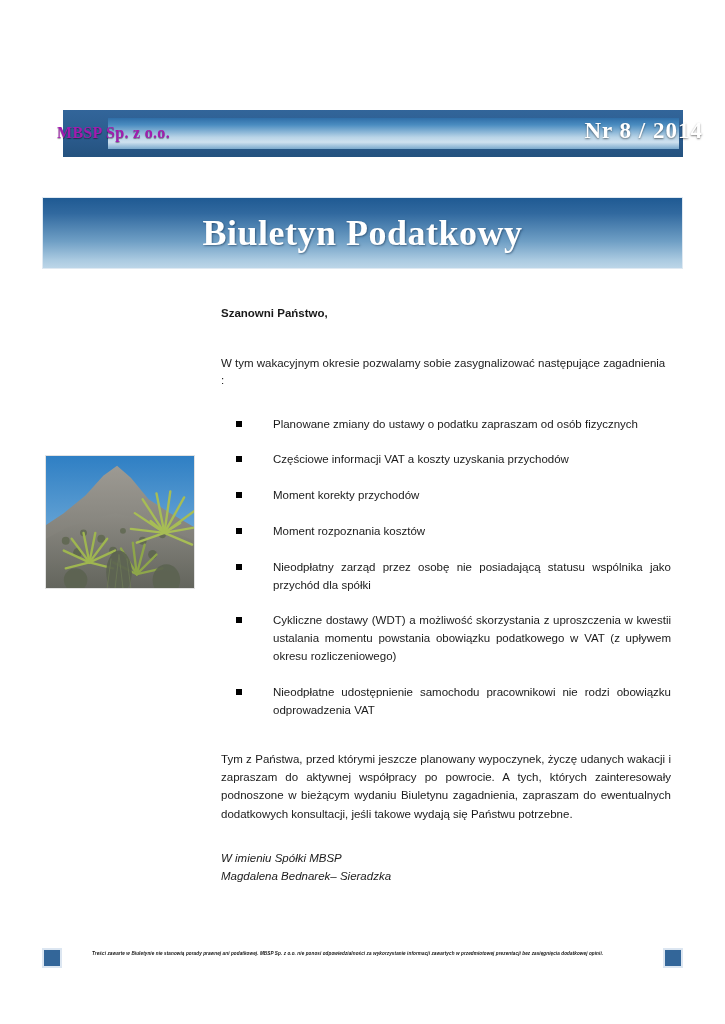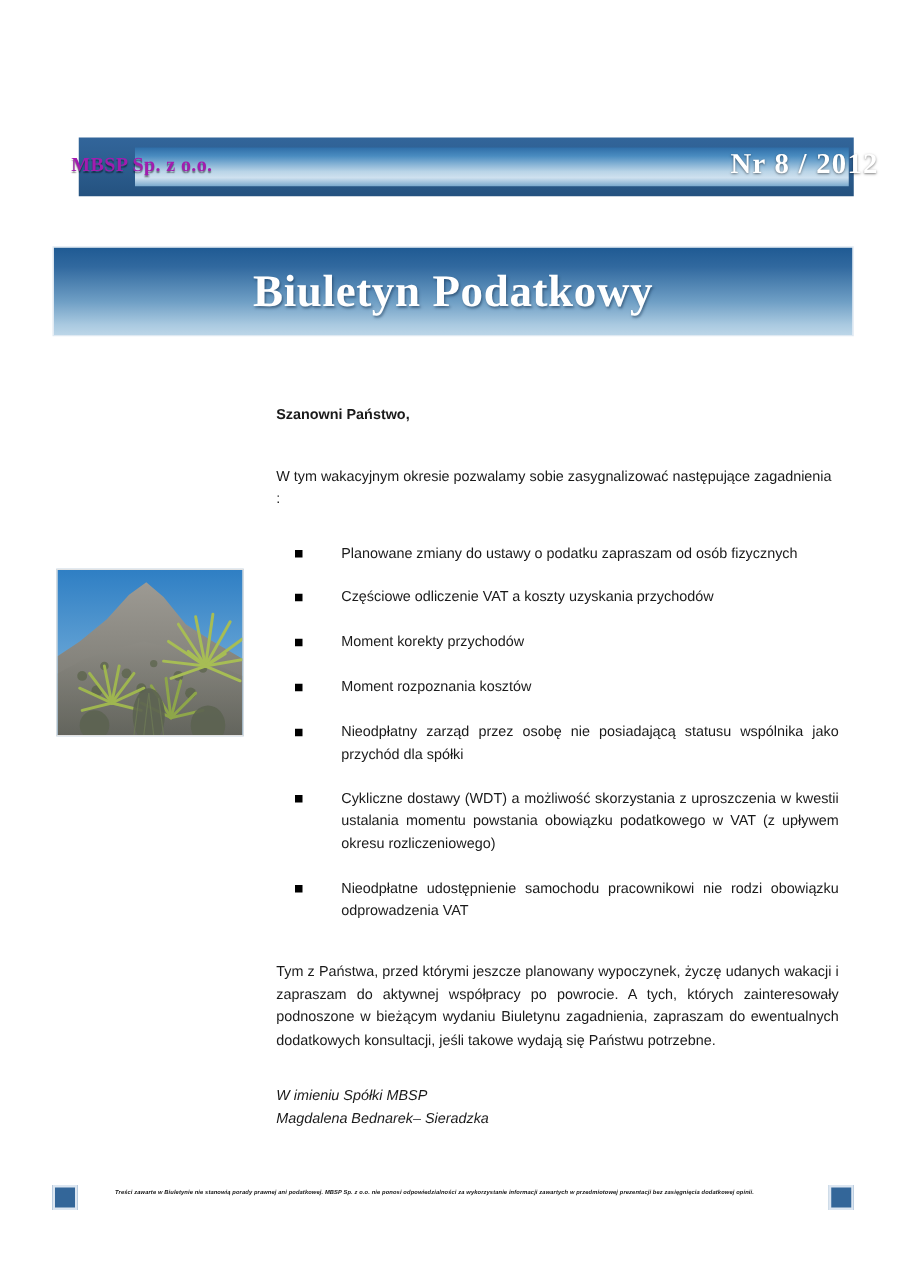--- a/index.html
+++ b/index.html
@@ -89,21 +89,20 @@
     white-space: nowrap;
   }
 
   
   .content {
     position: absolute;
     left: 221px;
     top: 305px;
     width: 450px;
     color: #1a1a1a;
-    margin-top: 19px;
   }
   .salutation {
     font-size: 11.5px;
     font-weight: bold;
     margin: 0 0 34px 0;
     line-height: 1.4;
   }
   .intro {
     font-size: 11.5px;
     margin: 0 0 26px 0;
@@ -191,21 +190,21 @@
 </style>
 </head>
 <body>
 
 <div class="page">
 
   <div class="issue-bar">
     <div class="issue-bar-inner"></div>
   </div>
   <div class="issue-company">MBSP Sp. z o.o.</div>
-  <div class="issue-number">Nr    8 /  2012</div>
+  <div class="issue-number">Nr    8 /  2014</div>
 
   <div class="title-banner">
     <div class="title-text">Biuletyn Podatkowy</div>
   </div>
 
   <div class="photo-frame">
     <svg class="photo-svg" viewBox="0 0 150 134" preserveAspectRatio="none">
       <defs>
         <linearGradient id="sky" x1="0" y1="0" x2="0" y2="1">
           <stop offset="0%" stop-color="#2f7fc4"></stop>
@@ -289,21 +288,21 @@
 
     <p class="intro">W tym wakacyjnym okresie pozwalamy sobie zasygnalizować następujące zagadnienia  :</p>
 
     <ul class="bullet-list">
       <li class="bullet-item">
         <span class="marker"></span>
         <span>Planowane zmiany do ustawy o podatku zapraszam od osób fizycznych</span>
       </li>
       <li class="bullet-item">
         <span class="marker"></span>
-        <span>Częściowe odliczenie VAT a koszty uzyskania przychodów</span>
+        <span>Częściowe informacji VAT a koszty uzyskania przychodów</span>
       </li>
       <li class="bullet-item">
         <span class="marker"></span>
         <span>Moment korekty przychodów</span>
       </li>
       <li class="bullet-item">
         <span class="marker"></span>
         <span> Moment rozpoznania kosztów</span>
       </li>
       <li class="bullet-item">

